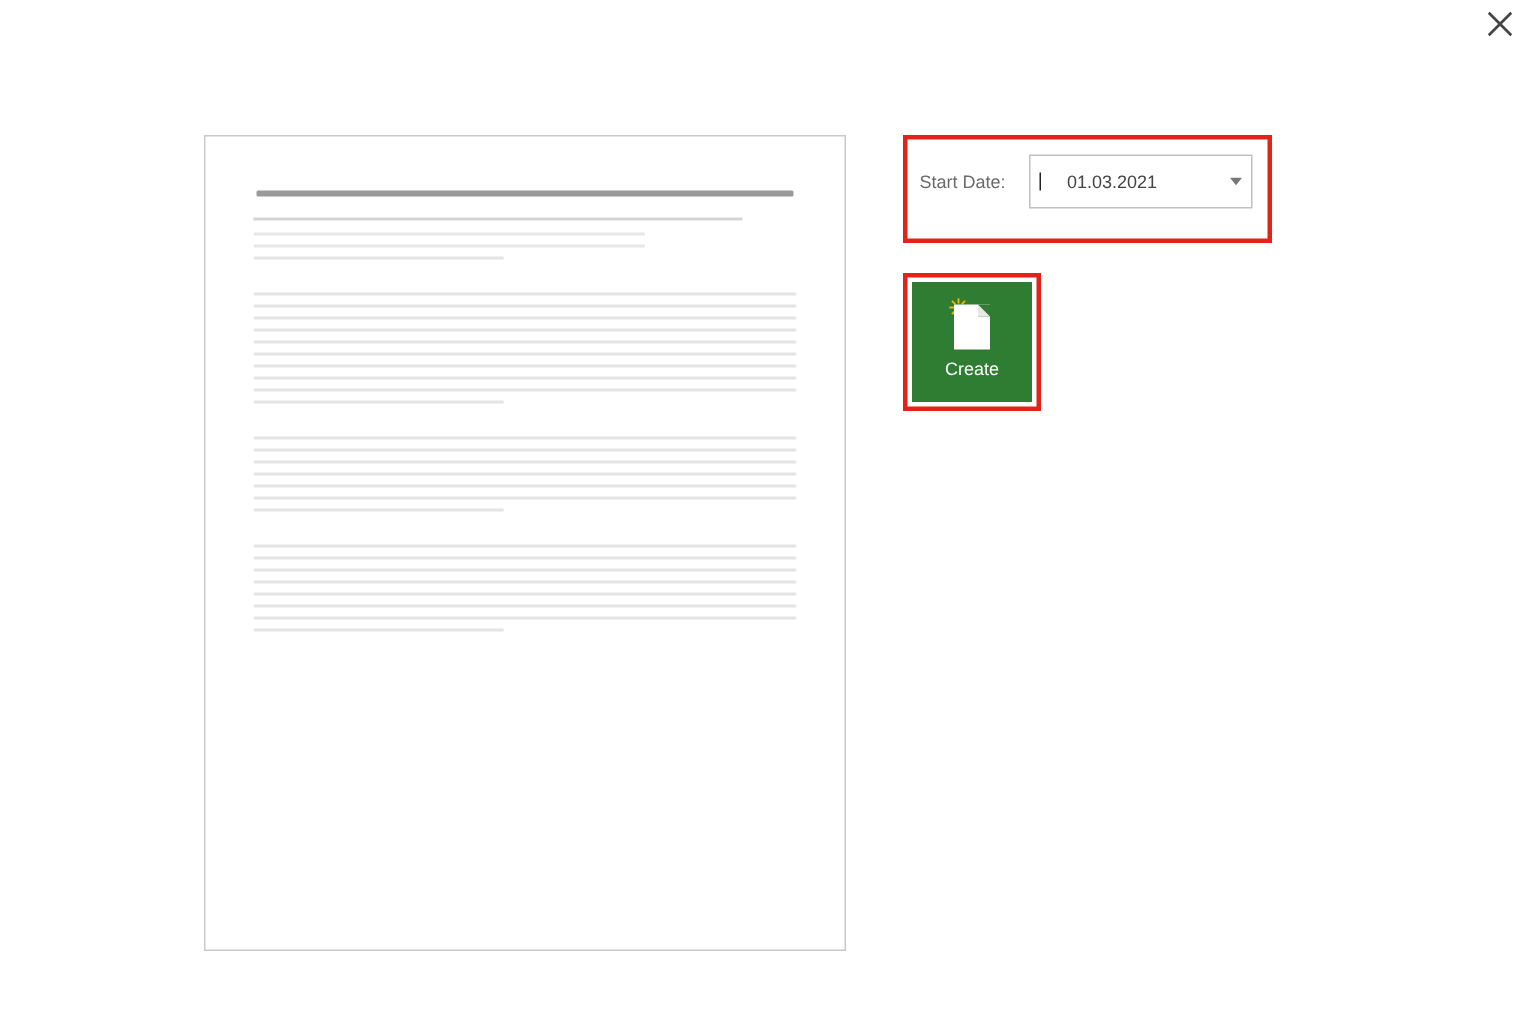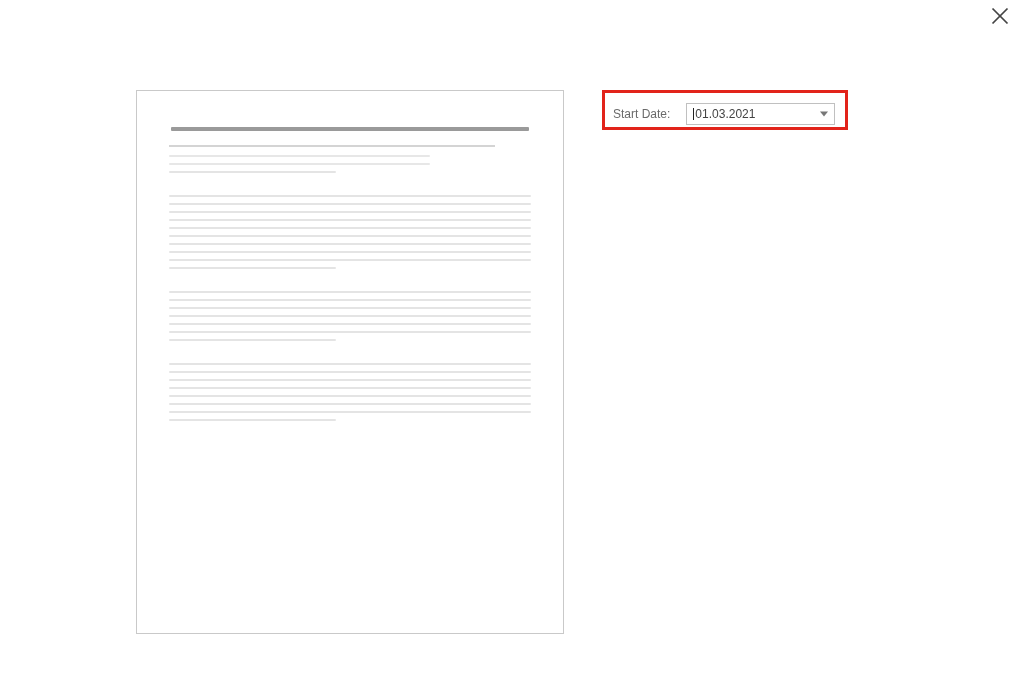--- a/index.html
+++ b/index.html
@@ -65,42 +65,43 @@
   .panel h1 {
     font-size: 24px;
     font-weight: 400;
     color: #3b3b3b;
     margin: -6px 0 8px 0;
     letter-spacing: .5px;
   }
 
   .hl-box {
     border: 3px solid #e2231a;
-    padding: 10px 10px 2px 8px;
+    padding: 10px 10px 20px 8px;
     display: flex;
     align-items: center;
     gap: 16px;
     width: 246px;
   }
   .hl-box label {
     font-size: 12px;
     color: #6a6a6a;
     white-space: nowrap;
   }
   .date-picker {
     flex: 1;
-    height: 22px;
+    height: 36px;
     border: 1px solid #c0c0c0;
     display: flex;
     align-items: center;
     padding: 0 4px 0 6px;
     font-size: 12px;
     color: #444;
     position: relative;
     background: #fff;
+    gap: 16px;
   }
   .date-picker .caret {
     position: absolute;
     right: 6px; top: 50%;
     transform: translateY(-50%);
     width: 0; height: 0;
     border-left: 4px solid transparent;
     border-right: 4px solid transparent;
     border-top: 5px solid #777;
   }
@@ -217,15 +218,35 @@
 
     <div class="hl-box">
       <label>Start Date:</label>
       <div class="date-picker">
         <span class="cursor"></span>
           <span>01.03.2021</span>
         <span class="caret"></span>
       </div>
     </div>
 
+    <div class="create-hl">
+      <div class="create-btn">
+        <div class="sparkle">
+          <svg viewBox="0 0 16 16">
+            <g stroke="#f7b500" stroke-width="1.4">
+              <line x1="8" y1="1" x2="8" y2="5"></line>
+                <line x1="8" y1="11" x2="8" y2="15"></line>
+              <line x1="1" y1="8" x2="5" y2="8"></line>
+                <line x1="11" y1="8" x2="15" y2="8"></line>
+              <line x1="3" y1="3" x2="5.5" y2="5.5"></line>
+                <line x1="10.5" y1="10.5" x2="13" y2="13"></line>
+              <line x1="13" y1="3" x2="10.5" y2="5.5"></line>
+                <line x1="5.5" y1="10.5" x2="3" y2="13"></line>
+            </g>
+          </svg>
+        </div>
+        <div class="doc"></div>
+        <span>Create</span>
+      </div>
+    </div>
   </div>
 
 </div>
 
 </body></html>

